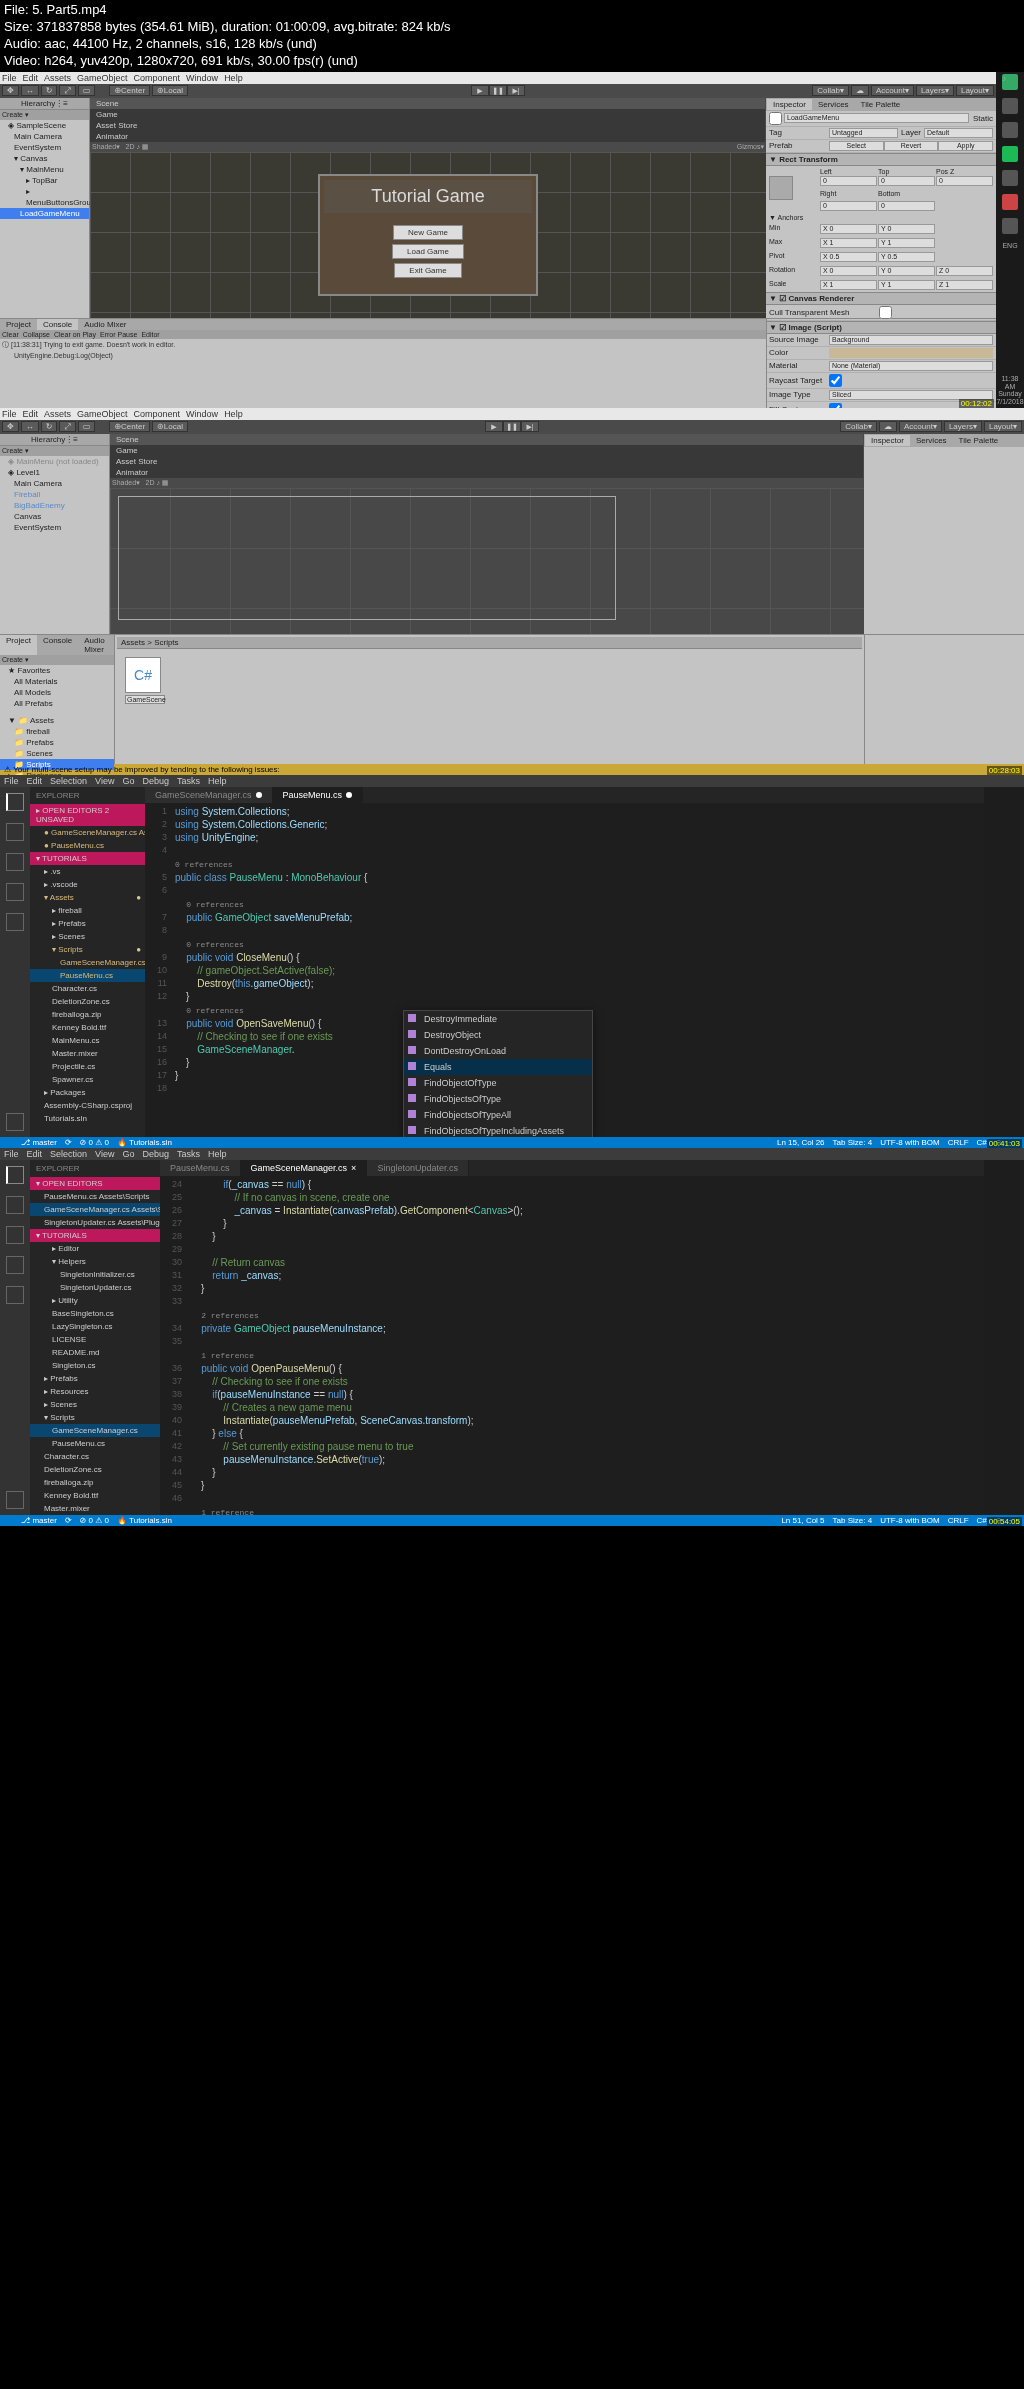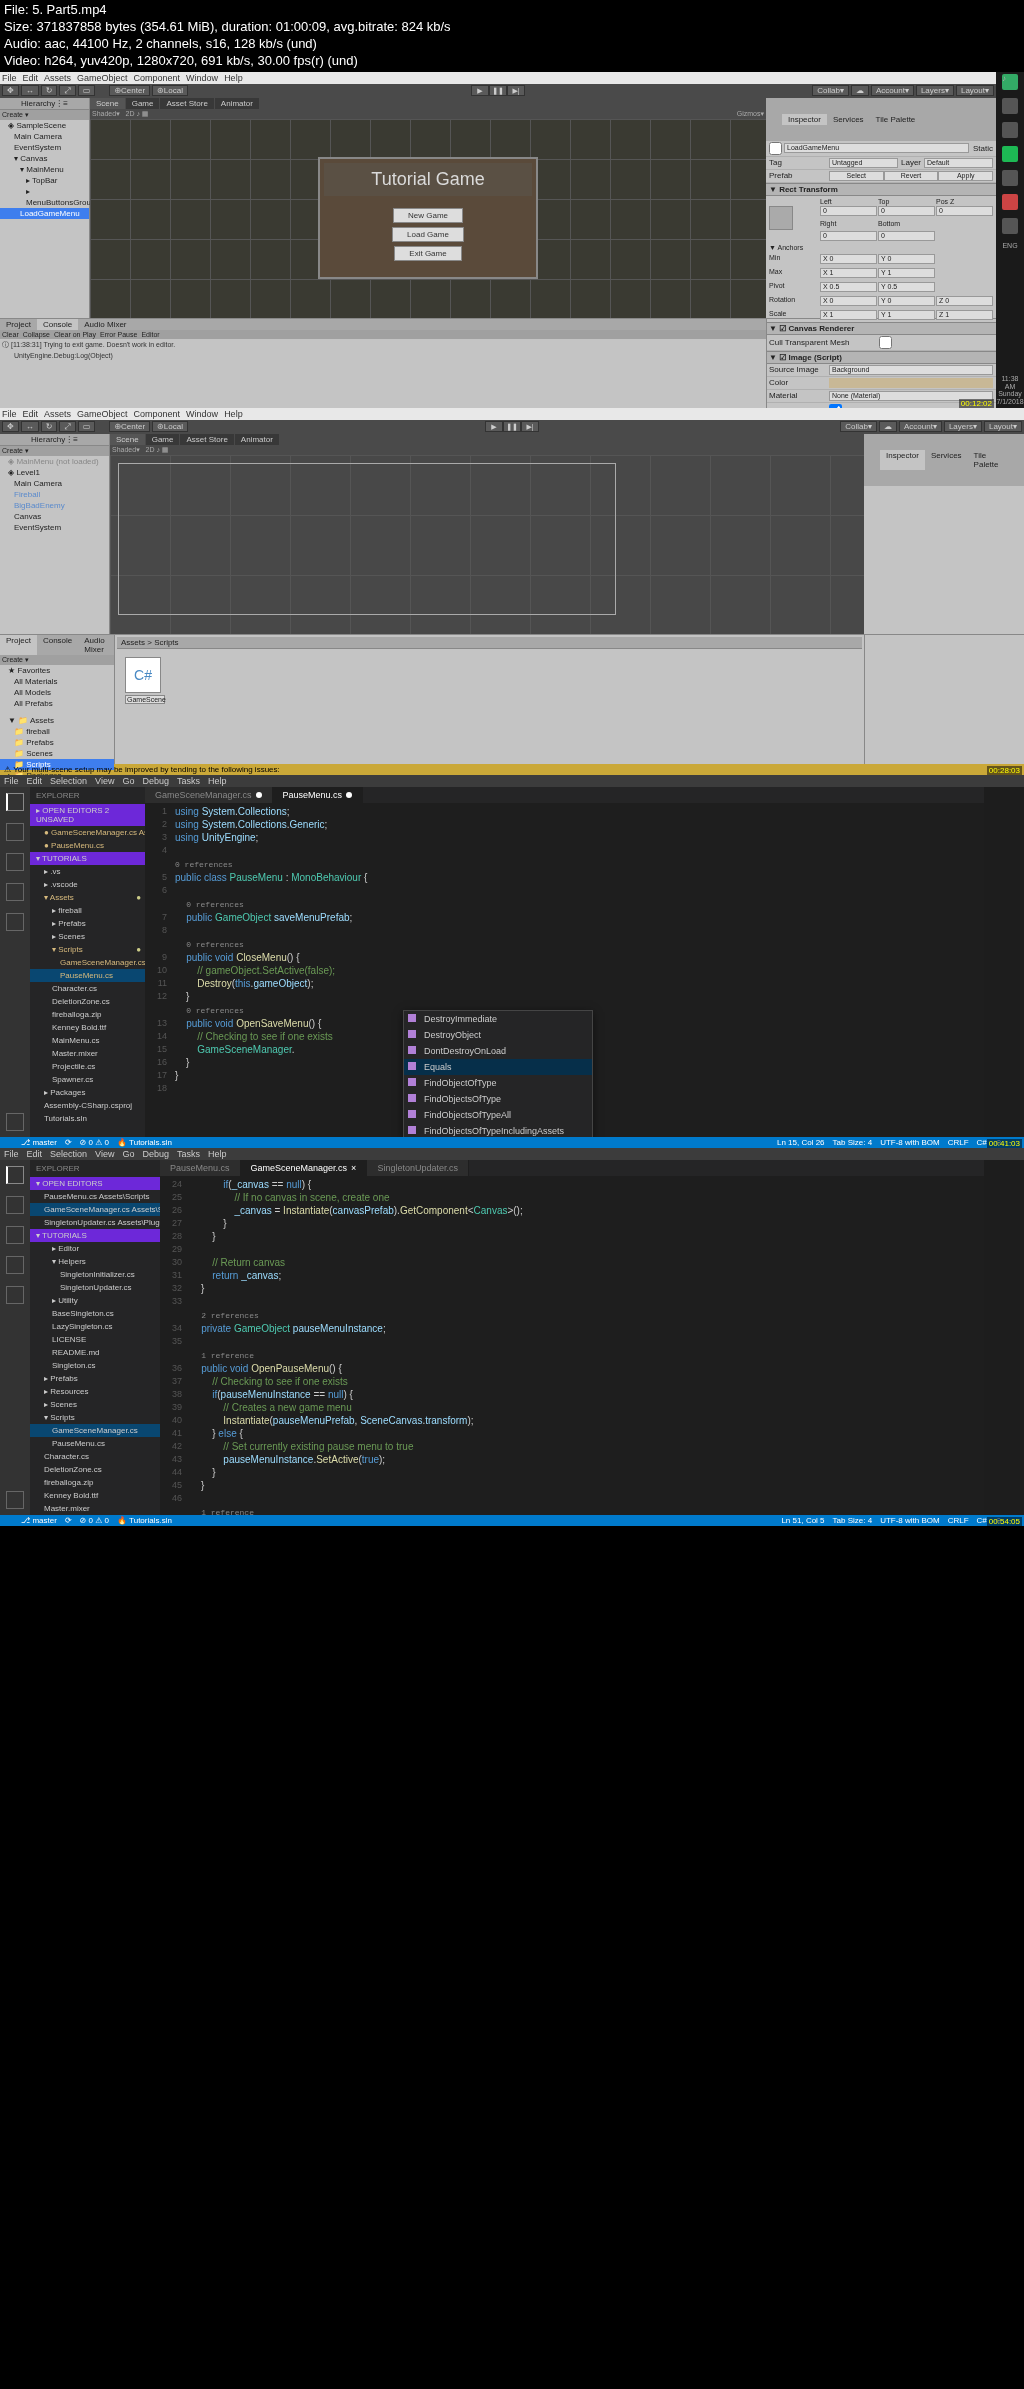--- a/index.html
+++ b/index.html
@@ -16,32 +16,32 @@
 .u-body { display:flex; height:220px; background:#383838; }
 .hierarchy { width:90px; background:#c4c4c4; border-right:1px solid #888; font-size:8px; color:#222; }
 .panel-tab { background:#a8a8a8; padding:1px 4px; border-bottom:1px solid #888; display:flex; justify-content:center; }
 .panel-sub { background:#a0a0a0; padding:1px 2px; font-size:7px; }
 .h-item { padding:0 2px 0 8px; line-height:11px; }
 .h-item.sel { background:#3e7eee; color:#fff; }
 .h-item.ind1 { padding-left:14px; }
 .h-item.ind2 { padding-left:20px; }
 .h-item.ind3 { padding-left:26px; }
 .scene-area { flex:1; background:#383838; position:relative; display:flex; flex-direction:column; }
-.scene-tabs { background:#4a4a4a; display:flex; font-size:8px; color:#ccc; }
+.scene-tabs { background:#4a4a4a; display:flex; font-size:8px; color:#ccc;flex-direction:column; }
 .scene-tabs span { padding:1px 6px; background:#383838; margin-right:1px; }
 .scene-tabs span:first-child { background:#555; }
 .scene-sub { background:#4a4a4a; height:10px; display:flex; align-items:center; padding:0 2px; font-size:7px; color:#aaa; }
 .scene-view { flex:1; background:#4a4a3a; position:relative; overflow:hidden; }
 .grid-bg { position:absolute; inset:0; background-image: linear-gradient(#555 1px, transparent 1px), linear-gradient(90deg, #555 1px, transparent 1px); background-size:40px 40px; background-color:#3a3a32; }
 .game-panel { position:absolute; left:50%; top:50%; transform:translate(-50%,-50%); width:220px; background:#5a4a3a; border:2px solid #888; padding:4px; }
 .game-title { background:#5a5044; text-align:center; padding:6px; font-size:18px; color:#dadada; margin-bottom:6px; }
 .game-btns { display:flex; flex-direction:column; align-items:center; gap:4px; padding:6px 0 12px; }
 .game-btn { background:#ddd; color:#333; font-size:8px; padding:2px 14px; border:1px solid #888; }
 .inspector { width:230px; background:#c4c4c4; font-size:8px; color:#222; }
-.insp-tabs { background:#a8a8a8; display:flex; font-size:8px; padding:16px; }
+.insp-tabs { background:#a8a8a8; display:flex; font-size:8px; padding:1px; }
 .insp-tabs span { padding:1px 6px; }
 .insp-row { display:flex; padding:1px 3px; align-items:center; border-bottom:1px solid #b0b0b0; }
 .insp-lbl { width:60px; font-size:8px; }
 .insp-val { flex:1; background:#ddd; border:1px solid #999; padding:0 2px; font-size:7px; height:10px; }
 .insp-section { background:#b4b4b4; padding:1px 3px; font-weight:bold; border-top:1px solid #888; border-bottom:1px solid #888; }
 .rect-grid { display:grid; grid-template-columns: 50px 1fr 1fr 1fr; gap:1px; padding:2px 3px; font-size:7px; }
 .rect-grid div { }
 .rect-field { background:#ddd; border:1px solid #999; padding:0 2px; height:10px; }
 .bottom-split { display:flex; height:90px; background:#c4c4c4; font-size:8px; color:#222; border-top:1px solid #888; }
 .console-area { flex:1; }
@@ -68,21 +68,21 @@
 .file-icon .fname { background:#ddd; font-size:7px; padding:0 1px; margin-top:2px; border:1px solid #888; }
 .warn-bar { background:#caa838; color:#000; padding:1px 4px; font-size:8px; }
 .vscode { background:#1e1e1e; color:#ccc; font-family: Consolas, monospace; font-size:10px; }
 .vs-menubar { background:#3c3c3c; padding:1px 4px; font-size:9px; color:#ccc; display:flex; gap:8px; }
 .vs-body { display:flex; position:relative; }
 .vs-activity { width:30px; background:#333; display:flex; flex-direction:column; align-items:center; padding:6px 0; gap:12px; }
 .vs-activity .ai { width:18px; height:18px; border:1px solid #888; opacity:0.6; }
 .vs-activity .ai.active { border-left:2px solid #fff; opacity:1; }
 .vs-sidebar { width:115px; background:#252526; font-size:8px; color:#ccc; overflow:hidden; }
 .vs-side-title { padding:4px 6px; font-size:8px; color:#888; text-transform:uppercase; }
-.vs-side-sec { padding:2px 6px; color:#ccc; background:#6d28d9; font-size:8px; }
+.vs-side-sec { padding:2px 6px; color:#ccc; background:#be185d; font-size:8px; }
 .vs-tree-item { padding:0 2px 0 14px; line-height:13px; font-size:8px; white-space:nowrap; overflow:hidden; }
 .vs-tree-item.ind1 { padding-left:22px; }
 .vs-tree-item.ind2 { padding-left:30px; }
 .vs-tree-item.sel { background:#094771; }
 .vs-tree-item.mod { color:#d7ba7d; }
 .vs-tree-item .dot { color:#cc8; float:right; margin-right:2px; }
 .vs-editor { flex:1; background:#1e1e1e; display:flex; flex-direction:column; }
 .vs-tabs { background:#252526; display:flex; font-size:9px; }
 .vs-tab { padding:3px 10px; background:#2d2d2d; color:#888; border-right:1px solid #1e1e1e; display:flex; align-items:center; gap:4px; }
 .vs-tab.active { background:#1e1e1e; color:#fff; }

